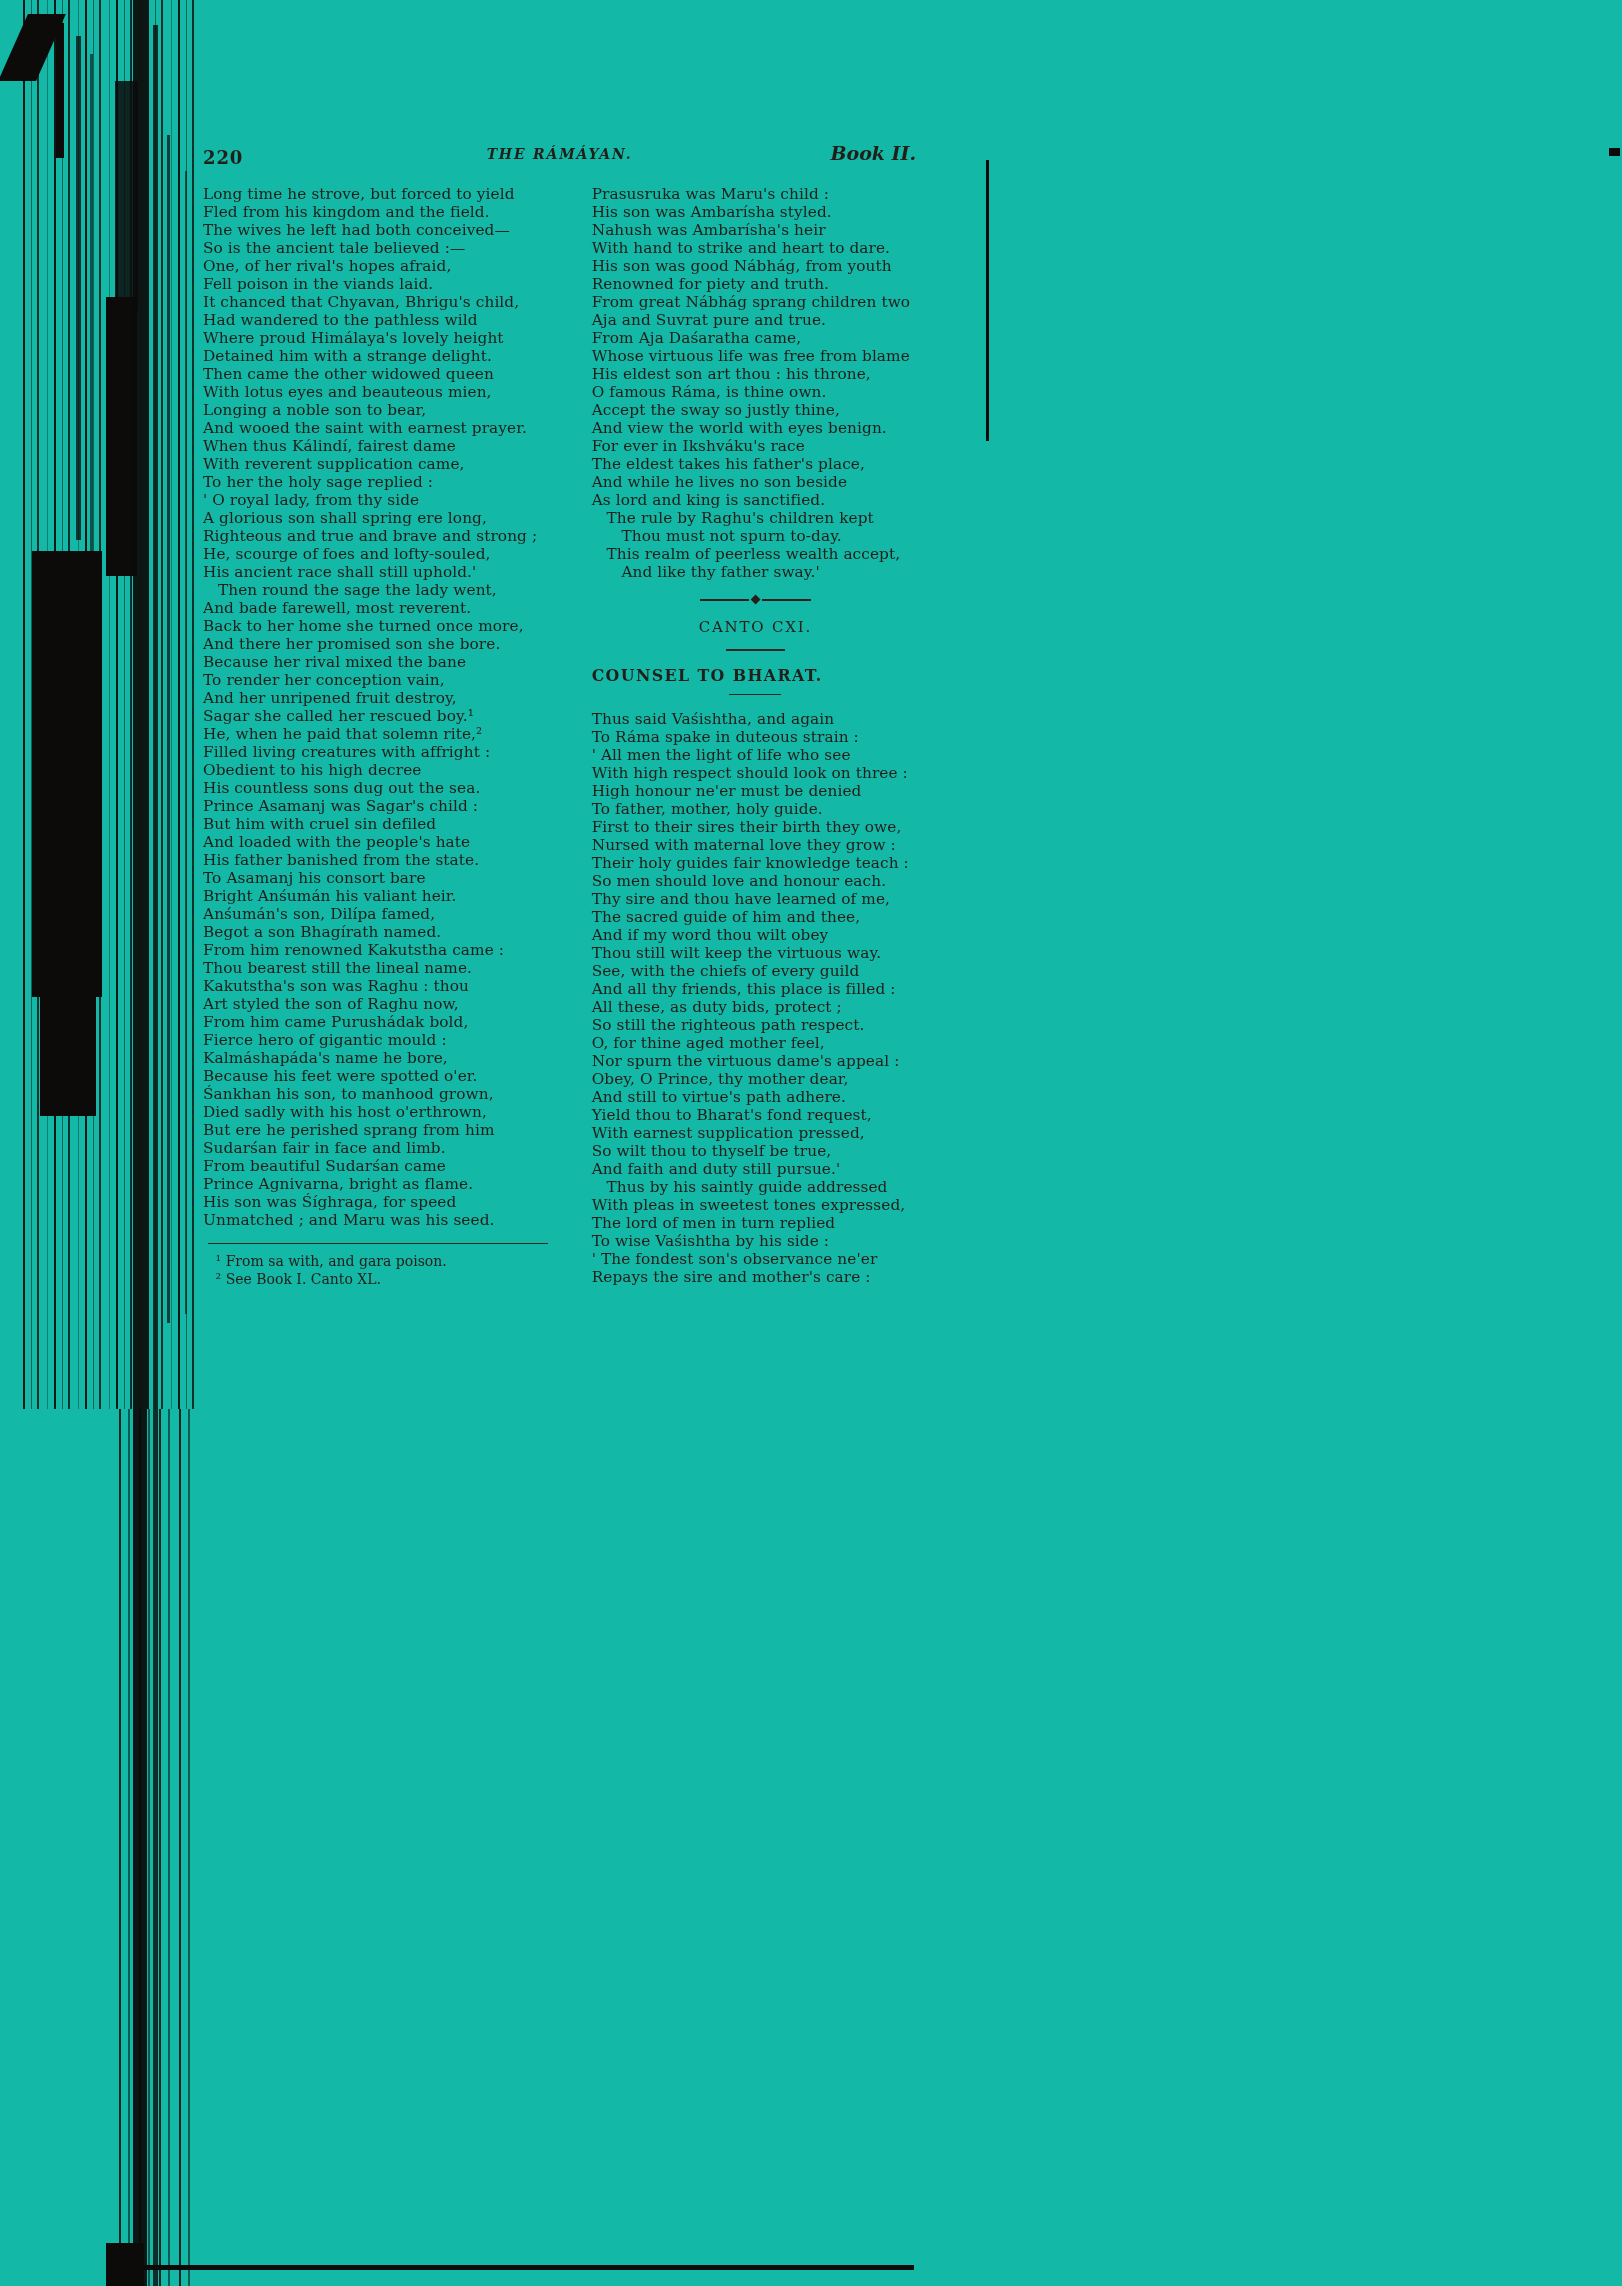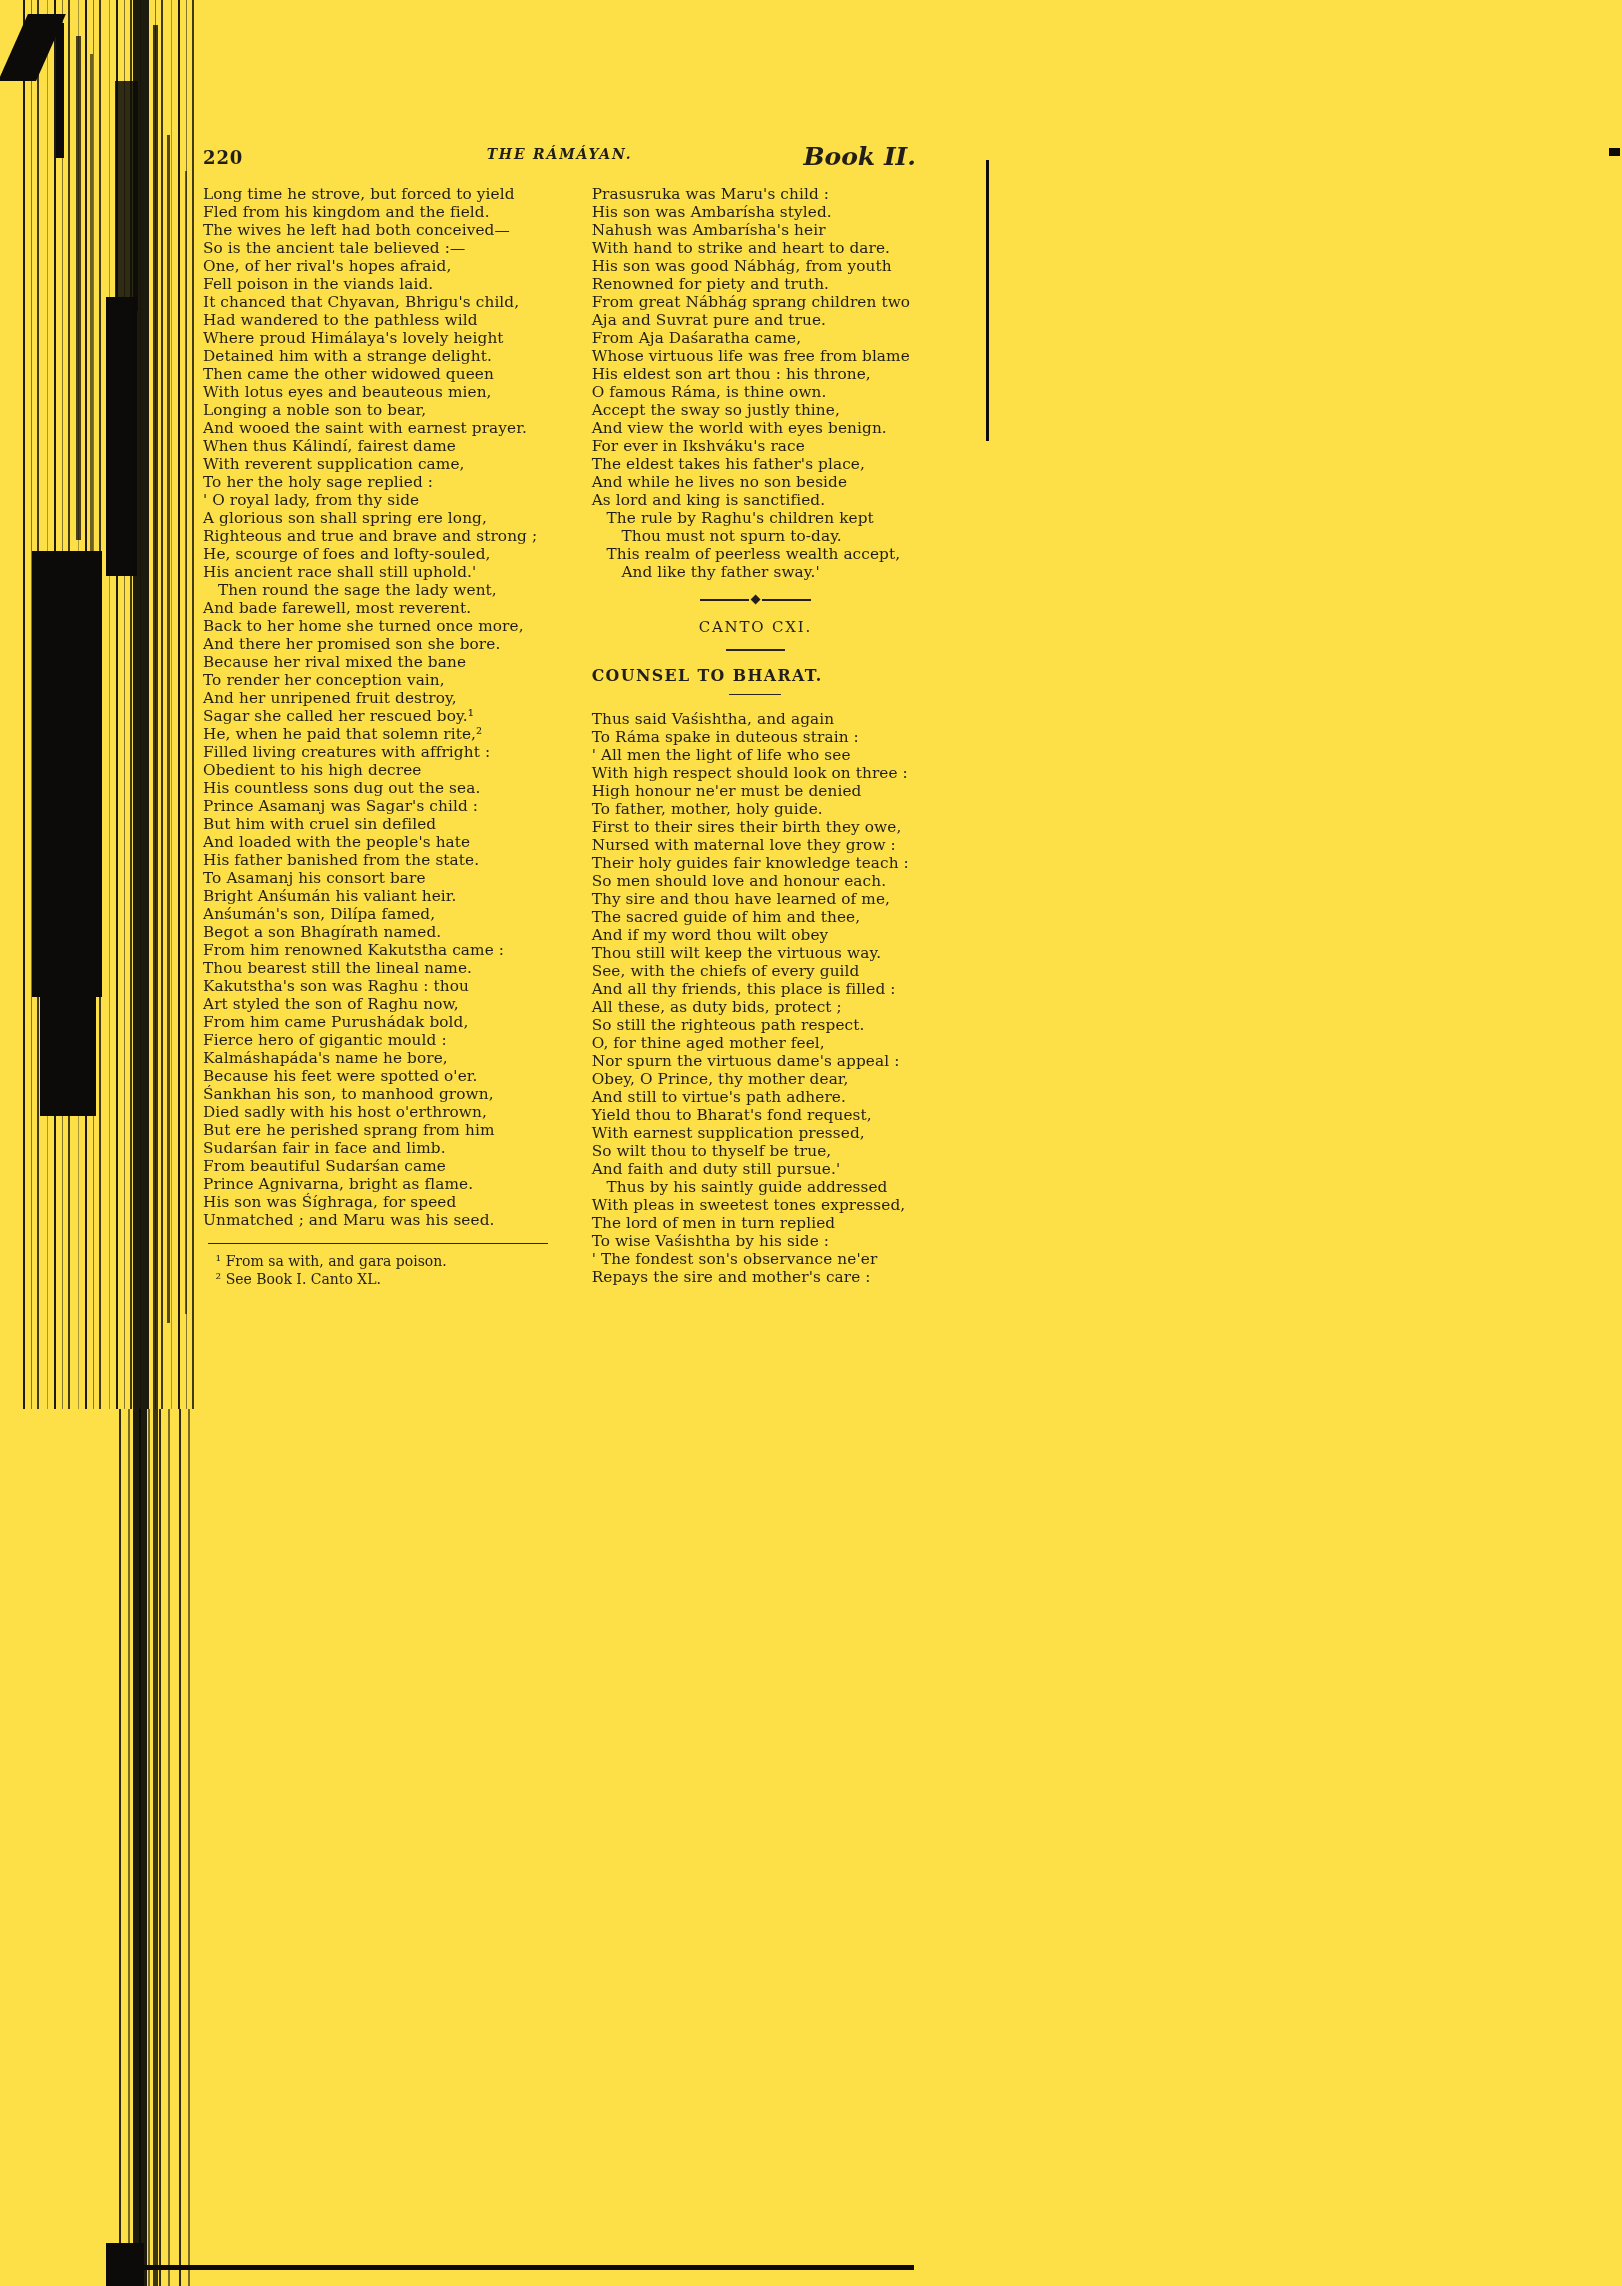--- a/index.html
+++ b/index.html
@@ -1,20 +1,20 @@
 <!DOCTYPE html>
 <html style="font-size:14.4px"><head>
 <meta charset="utf-8">
 <style>
   * { margin:0; padding:0; box-sizing:border-box; }
   html,body { background:#e9e7e2; }
   .page {
     position:relative;
     width:1623px; height:2286px;
-    background:#fde047;
+    background:#14b8a6;
     font-family:"DejaVu Serif", serif;
     color:#221e19;
     overflow:hidden;
     padding-left:48px;
   }
 
   
   .blk { position:absolute; background:#0c0b0a; }
   .streaks {
     position:absolute; left:23.4px; top:0; width:178px; height:1409px;
@@ -32,21 +32,21 @@
         rgba(12,11,10,.85) 0 1.8px, transparent 1.8px 9px,
         rgba(12,11,10,.55) 9px 10.8px, transparent 10.8px 20px);
   }
   .skew { transform:skewX(-24deg); }
 
   
   .header { position:absolute; top:142px; left:203px; width:713px; height:29px; }
   .pagenum { position:absolute; left:0; top:5.4px; font-size:18px; font-weight:bold; letter-spacing:0.9px; }
   .ptitle { position:absolute; left:0; right:0; text-align:center; top:3.6px;
             font-size:14px; font-weight:bold; font-style:italic; letter-spacing:1.8px; }
-  .pbook  { position:absolute; right:0; top:0; font-size:25px; font-weight:bold; font-style:italic; }
+  .pbook  { position:absolute; right:0; top:0; font-size:19px; font-weight:bold; font-style:italic; }
 
   
   .columns { position:absolute; top:185px; left:203px; width:716px; display:flex; gap:9px; }
   .col-left  { width:361px; }
   .col-right { width:338px;margin-left:30px; }
   .verse-line { white-space:pre; font-size:15.3px; line-height:18px; letter-spacing:0.1px; }
 
   .footnote-sep { width:340px; height:1.8px; background:#2a2520; margin:13.5px 0 8px 5.4px; }
   .footnote { white-space:pre; font-size:14px; line-height:18px; padding-left:12.6px; }
 

